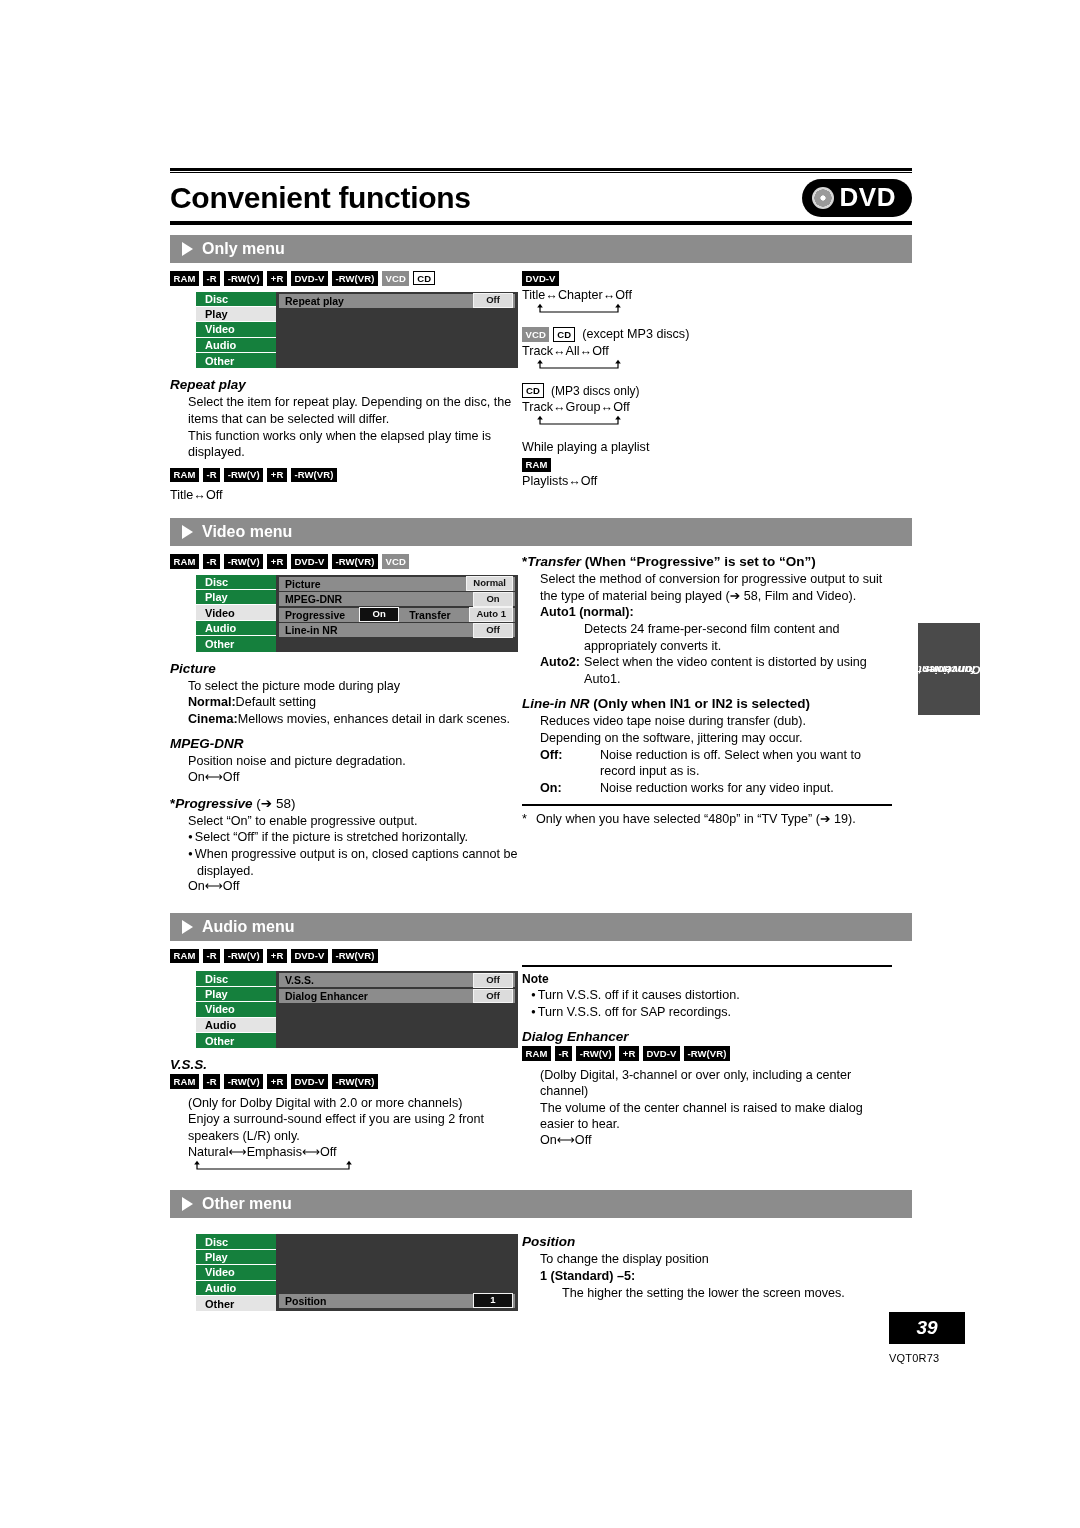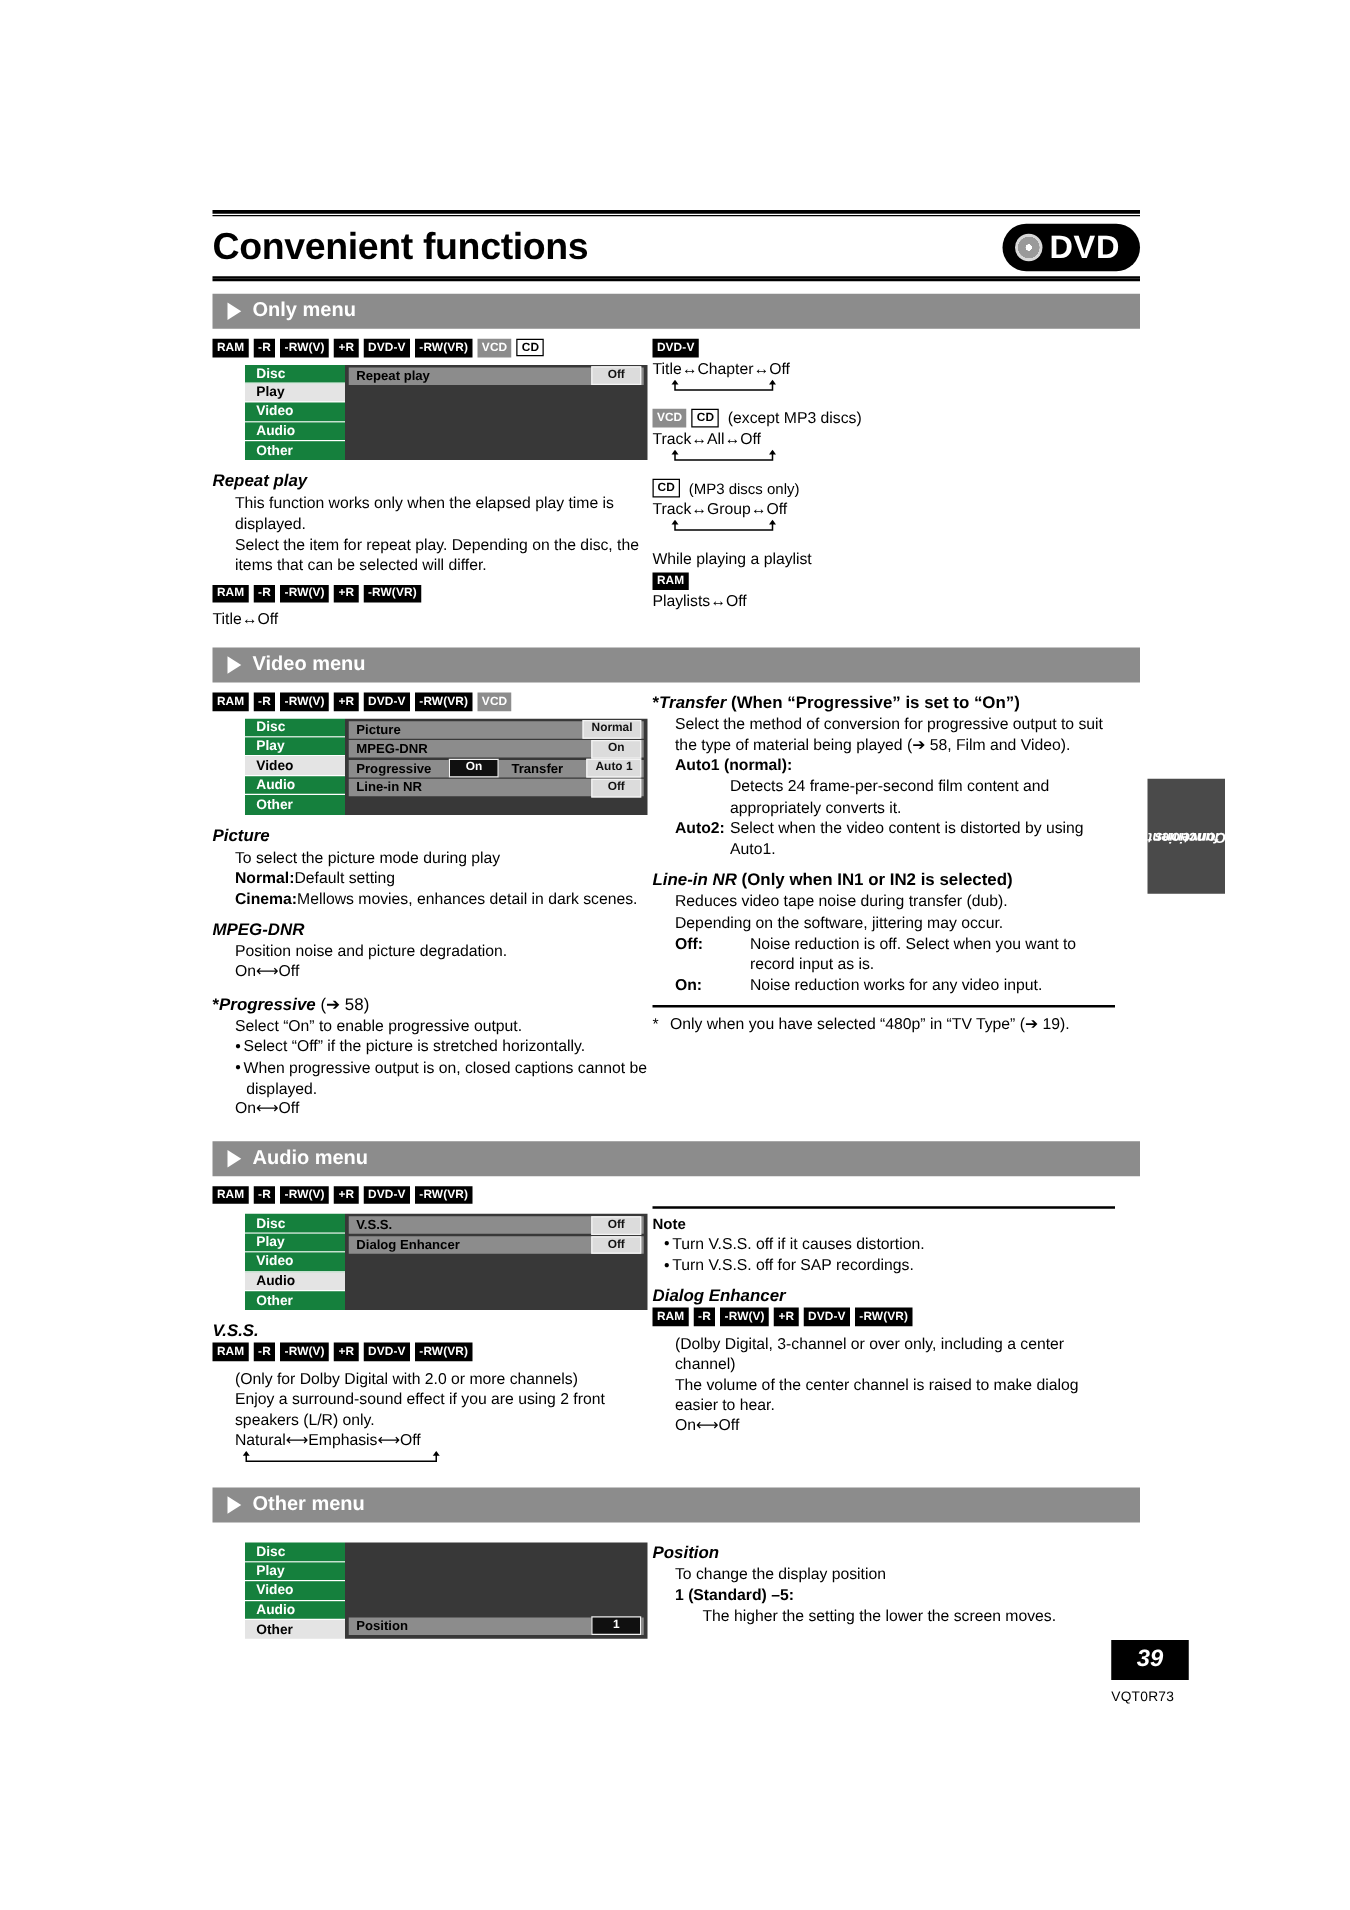--- a/index.html
+++ b/index.html
@@ -101,21 +101,21 @@
   }
   .sidetab span {
     position:absolute; left:50%; top:50%;
     transform:translate(-50%,-50%) rotate(-90deg);
     white-space:nowrap; font-size:11.5px; font-weight:bold; font-style:italic;
     text-align:center; line-height:1.15;
   }
 
   
   .pagenum {
-    position:absolute; left:889px; top:1312px; width:62px; height:32px;
+    position:absolute; left:889px; top:1312px; width:76px; height:32px;
     background:#000; color:#fff; font-size:19px; font-style:italic; font-weight:bold;
     display:flex; align-items:center; justify-content:center;
   }
   .vqt { position:absolute; left:889px; top:1352px; font-size:11px; letter-spacing:0.2px; }
 </style>
 </head>
 <body>
 
 <div class="page">
 
@@ -162,22 +162,22 @@
               <span class="spacer"></span>
               <span class="val light">Off</span>
             </div>
             <div class="osd-blank"></div>
             <div class="osd-blank"></div>
             <div class="osd-blank"></div>
           </div>
       </div>
 
       <div class="term">Repeat play</div>
+      <div class="p">Select the item for repeat play. Depending on the disc, the items that can be selected will differ.</div>
       <div class="p">This function works only when the elapsed play time is displayed.</div>
-      <div class="p">Select the item for repeat play. Depending on the disc, the items that can be selected will differ.</div>
 
       <div class="badges" id="b-play-sub" style="margin-top:7px">
           <span class="badge dark">RAM</span>
           <span class="badge dark">-R</span>
           <span class="badge dark">-RW(V)</span>
           <span class="badge dark">+R</span>
           <span class="badge dark">-RW(VR)</span>
         </div>
       <div class="cyc cyc0">Title↔Off</div>
     </div>

